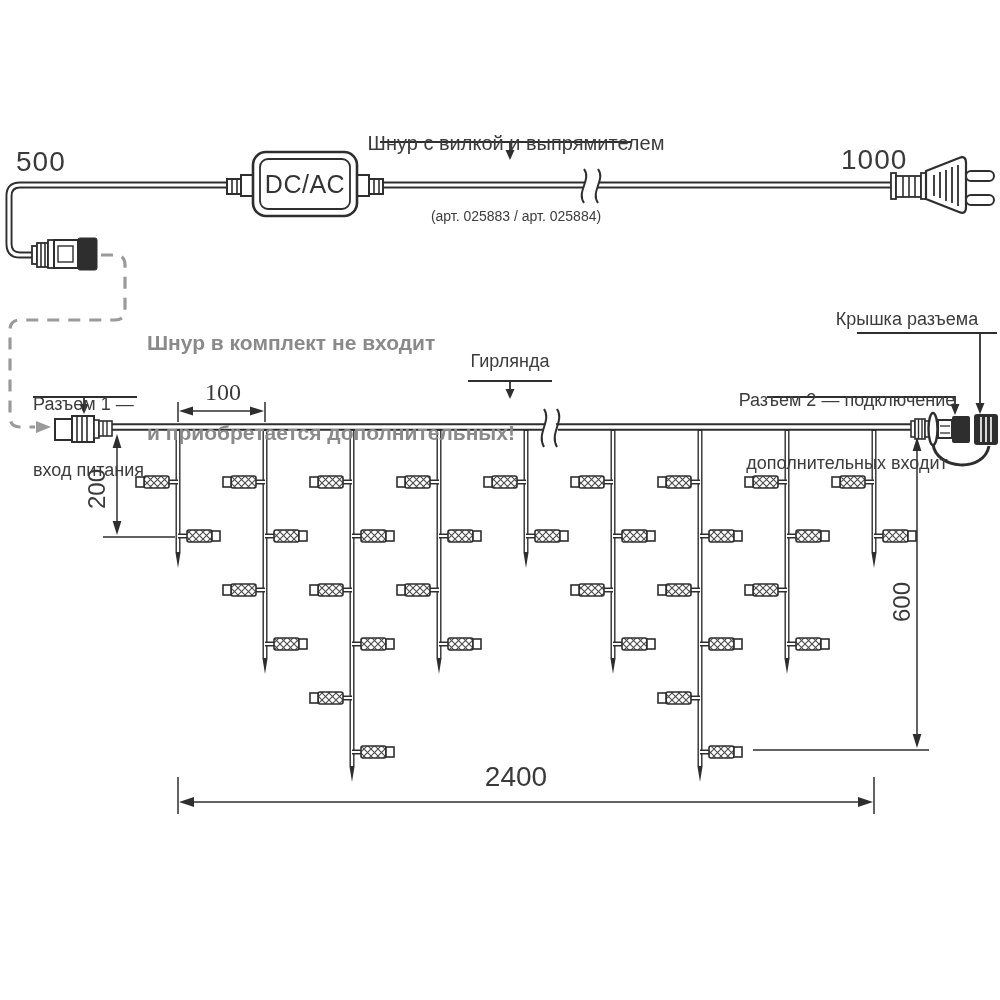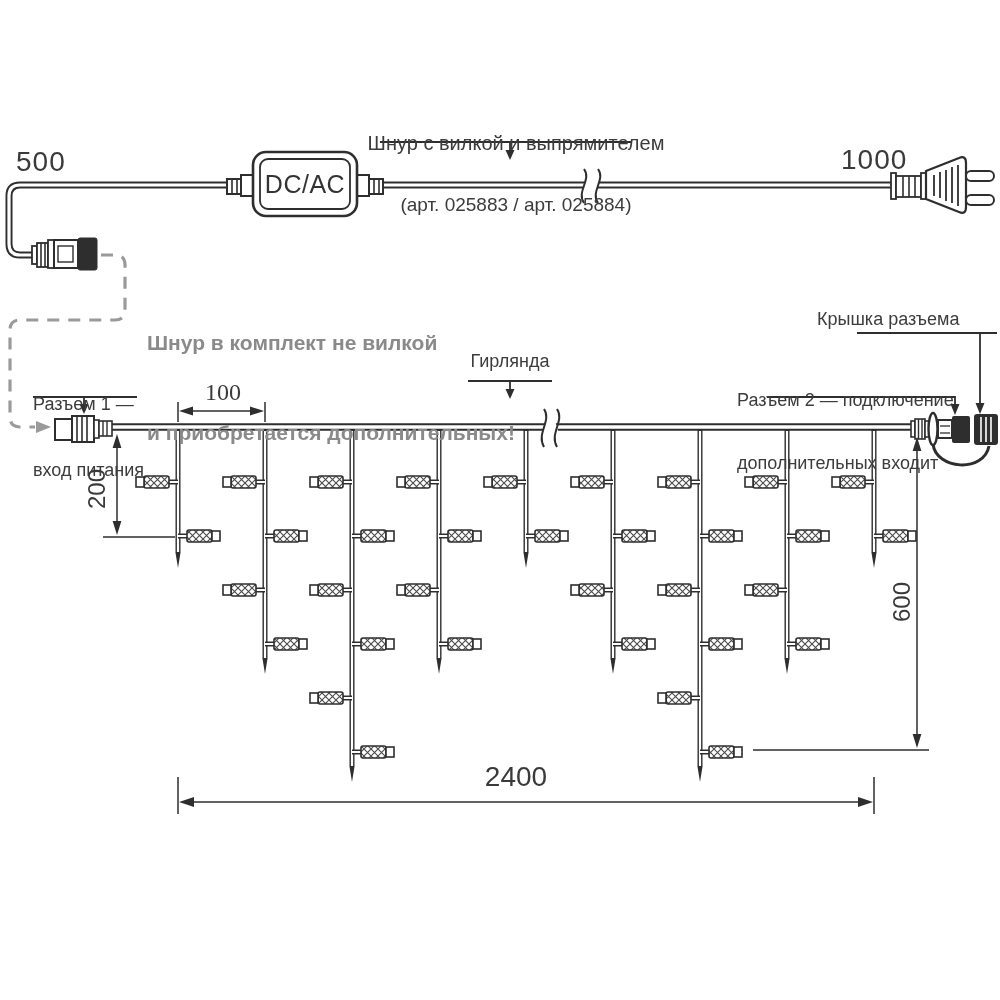--- a/index.html
+++ b/index.html
@@ -4,24 +4,24 @@
 <style>
   html,body{margin:0;padding:0;background:#fff;}
   #stage{position:relative;width:1000px;height:1000px;background:#fff;overflow:hidden;
          font-family:"Liberation Sans","DejaVu Sans",sans-serif;color:#3c3c3c;padding-left:18px;}
   #art{position:absolute;left:0;top:0;}
   .lbl{position:absolute;white-space:pre;}
   .num{font-size:28px;letter-spacing:1px;color:#3a3a3a;}
   .dim{font-size:24px;color:#3a3a3a;}
   .rot{transform:rotate(-90deg);transform-origin:50% 50%;text-align:center;}
   .ctr{text-align:center;}
-  .rgt{text-align:left;}
+  .rgt{text-align:center;}
   #cord-label{left:351px;top:96px;width:330px;}
   #cord-label .l1{font-size:20px;}
-  #cord-label .l2{font-size:19px;margin-top:3px;}
+  #cord-label .l2{font-size:14px;margin-top:17px;}
   #t500{left:16px;top:146px;}
   #t1000{left:841px;top:144px;}
   #dcac{left:256px;top:170px;width:98px;font-size:25px;letter-spacing:.5px;color:#333;}
   #note{left:147px;top:268px;font-size:21px;font-weight:600;color:#8a8a8a;line-height:1.43;}
   #r1-label{left:33px;top:350px;font-size:18px;line-height:1.22;}
   #garland-label{left:430px;top:351px;width:160px;font-size:18px;}
   #cap-label{left:817px;top:309px;width:180px;font-size:18px;}
   #r2-label{left:737px;top:348px;width:220px;font-size:18px;line-height:1.17;}
   #d100{left:181px;top:379px;width:84px;font-family:Liberation Serif, serif;}
   #d200{left:53px;top:474px;width:90px;height:30px;}
@@ -385,21 +385,21 @@
 </svg>
 
 <div class="lbl num" id="t500">500</div>
 <div class="lbl num" id="t1000">1000</div>
 <div class="lbl ctr" id="cord-label">
   <div class="l1">Шнур с вилкой и выпрямителем</div>
   <div class="l2">(арт. 025883 / арт. 025884)</div>
 </div>
 <div class="lbl ctr" id="dcac">DC/AC</div>
 <div class="lbl" id="note">
-  <div>Шнур в комплект не вилкой</div>
+  <div>Шнур в комплект не входит</div>
   <div>и приобретается дополнительных!</div>
 </div>
 <div class="lbl" id="r1-label">
   <div>Разъем 1 —</div>
   <div>вход питания</div>
 </div>
 <div class="lbl ctr" id="garland-label">Гирлянда</div>
 <div class="lbl rgt" id="cap-label">Крышка разъема</div>
 <div class="lbl rgt" id="r2-label">
   <div>Разъем 2 — подключение</div>

